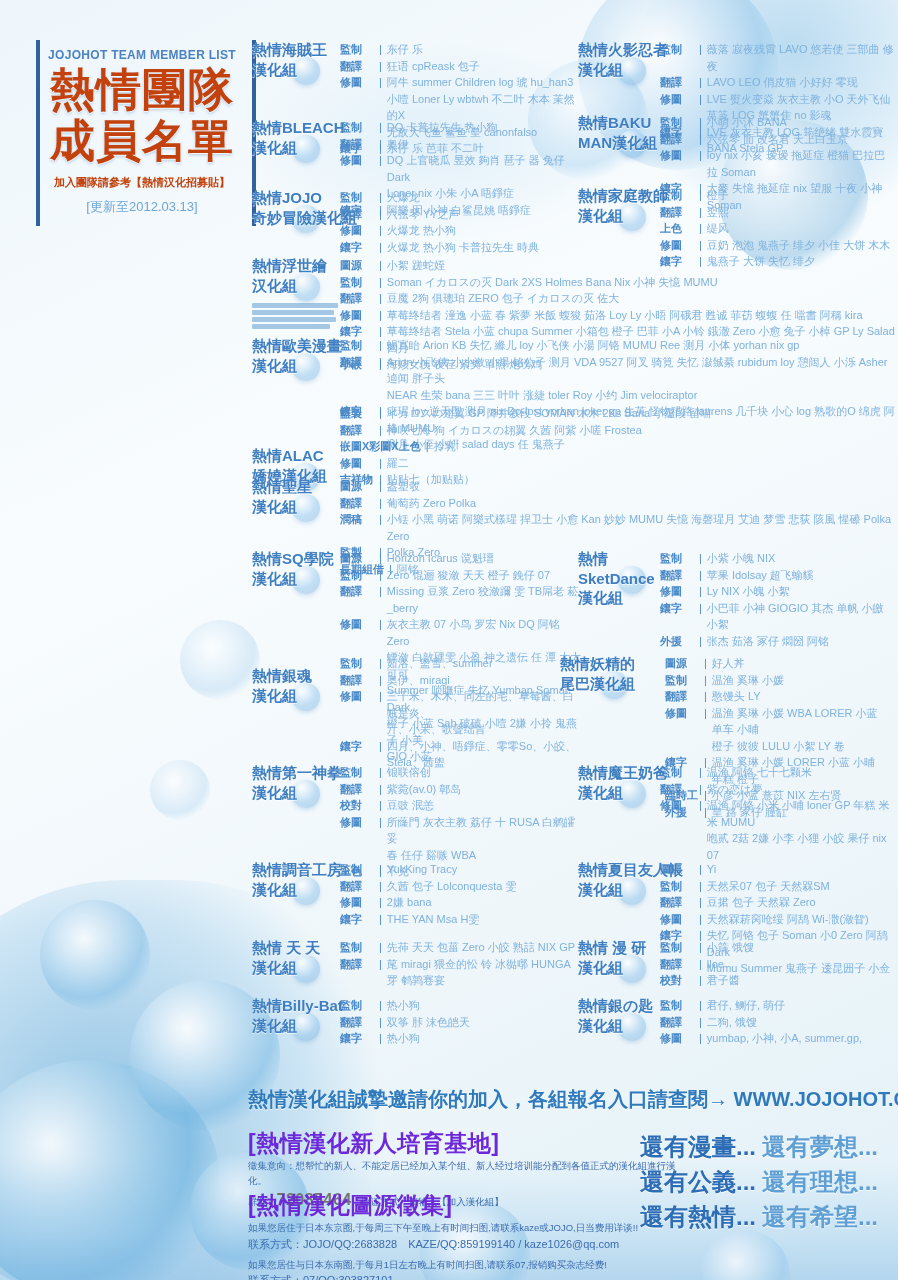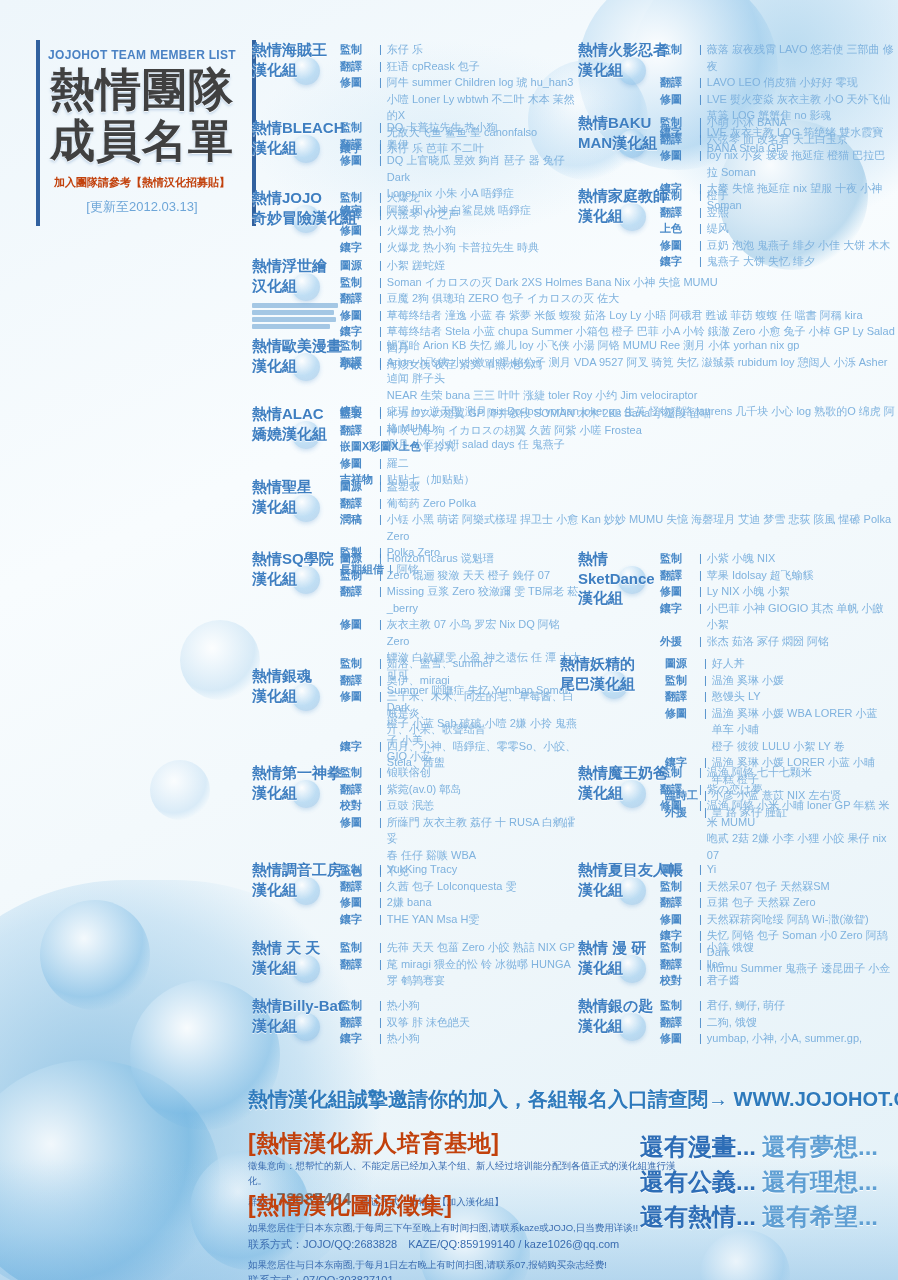--- a/index.html
+++ b/index.html
@@ -25,21 +25,21 @@
   .deco-b7{left:700px;top:1230px;width:90px;height:90px;background:radial-gradient(circle at 40% 35%,rgba(255,255,255,.7),rgba(150,200,235,.45) 60%,transparent 76%);}
   .deco-l1{left:180px;top:620px;width:80px;height:80px;background:radial-gradient(circle at 40% 35%,rgba(255,255,255,.7),rgba(170,210,238,.4) 60%,transparent 76%);}
   .deco-l2{left:150px;top:760px;width:60px;height:60px;background:radial-gradient(circle at 40% 35%,rgba(255,255,255,.6),rgba(175,212,240,.38) 60%,transparent 76%);}
 
   .content{position:relative;z-index:2;}
 
   
   .hdr{position:absolute;left:36px;top:40px;width:196px;text-align:center;
        border-left:4px solid #31619f;border-right:4px solid #31619f;padding:8px 12px 10px 4px;}
   .hdr-small{font-size:12px;font-weight:bold;color:#4a82c4;letter-spacing:.3px;white-space:nowrap;}
-  .hdr-big{font-size:45px;font-weight:bold;color:#404040;line-height:1.05;letter-spacing:1px;margin-top:4px;
+  .hdr-big{font-size:45px;font-weight:bold;color:#c2410c;line-height:1.05;letter-spacing:1px;margin-top:4px;
            text-shadow:0 1px 0 rgba(255,255,255,.8),0 2px 3px rgba(70,120,180,.35);}
   .hdr-sub{font-size:11px;color:#c2410c;font-weight:bold;margin-top:10px;white-space:nowrap;}
   .hdr-upd{font-size:13px;color:#6ea6d8;margin-top:8px;}
 
   
   .group{position:absolute;display:flex;align-items:flex-start;}
   .g-title{font-weight:bold;color:#3f7fc1;font-size:15px;line-height:1.3;flex:none;position:relative;white-space:nowrap;
            text-shadow:0 1px 0 rgba(255,255,255,.7);}
   .bubble{position:absolute;left:40px;top:17px;width:28px;height:28px;border-radius:50%;z-index:-1;opacity:.85;
           background:radial-gradient(circle at 35% 28%,rgba(255,255,255,.95),rgba(140,195,235,.6) 55%,rgba(80,150,210,.4) 85%);
@@ -55,21 +55,21 @@
   .tiny-note div:nth-child(2){width:82px;}
   .tiny-note div:nth-child(3){width:84px;}
   .tiny-note div:nth-child(4){width:78px;}
 
   
   .invite{position:absolute;left:248px;top:1086px;width:648px;font-size:20px;font-weight:bold;color:#2e7abc;
           white-space:nowrap;text-shadow:0 1px 0 rgba(255,255,255,.8);}
   .sec{position:absolute;left:248px;width:430px;}
   .sec1{top:1128px;}
   .sec2{top:1190px;}
-  .sec-title{font-size:23px;font-weight:bold;color:#c2410c;letter-spacing:.5px;}
+  .sec-title{font-size:23px;font-weight:bold;color:#6d28d9;letter-spacing:.5px;}
   .sec-line{font-size:9.5px;color:#3a6cb0;line-height:1.55;}
   .sec-line.bold{font-weight:normal;font-size:11px;}
   .qq-num{font-weight:bold;font-size:16px;color:#737373;letter-spacing:.5px;}
   .sec-gap{height:5px;}
 
   .slogans{position:absolute;left:640px;top:1130px;width:256px;}
   .slogan-line{font-size:24px;font-weight:bold;line-height:1.45;white-space:nowrap;
                text-shadow:0 1px 0 rgba(255,255,255,.8);}
   .slogan-a{color:#2d6db6;}
   .slogan-b{color:#5f9fd3;margin-left:6px;}
@@ -353,21 +353,21 @@
           </div>
           <div class="role-row">
             <span class="role-label">鑲字</span>
             <span class="role-sep">|</span>
             <span class="role-value">疵瑆 loy 逆天聖 测月 nix Do-lost yorhan joker gp 生英 怪物猎路 laurens 几千块 小心 log 熟歌的O 绵虎 阿格 MUMU
 测月 小侄 小姸 salad days 任 鬼燕子</span>
           </div>
         </div>
       </div>
       <div class="group" style="top: 404px; left: 252px; width: 644px;">
-        <div class="g-title" style="width: 88px;">
+        <div class="g-title" style="width: 88px; margin-top: 42px;">
           <div>熱情ALAC</div>
           <div>嬌嬈漢化組</div>
           <span class="bubble"></span>
         </div>
         <div class="g-roles">
           <div class="role-row">
             <span class="role-label">監製</span>
             <span class="role-sep">|</span>
             <span class="role-value">イカロスの翅翼 GP 降井叙段 SOMAN 木木 2Ks Bana 小蕴段 留喵</span>
           </div>

